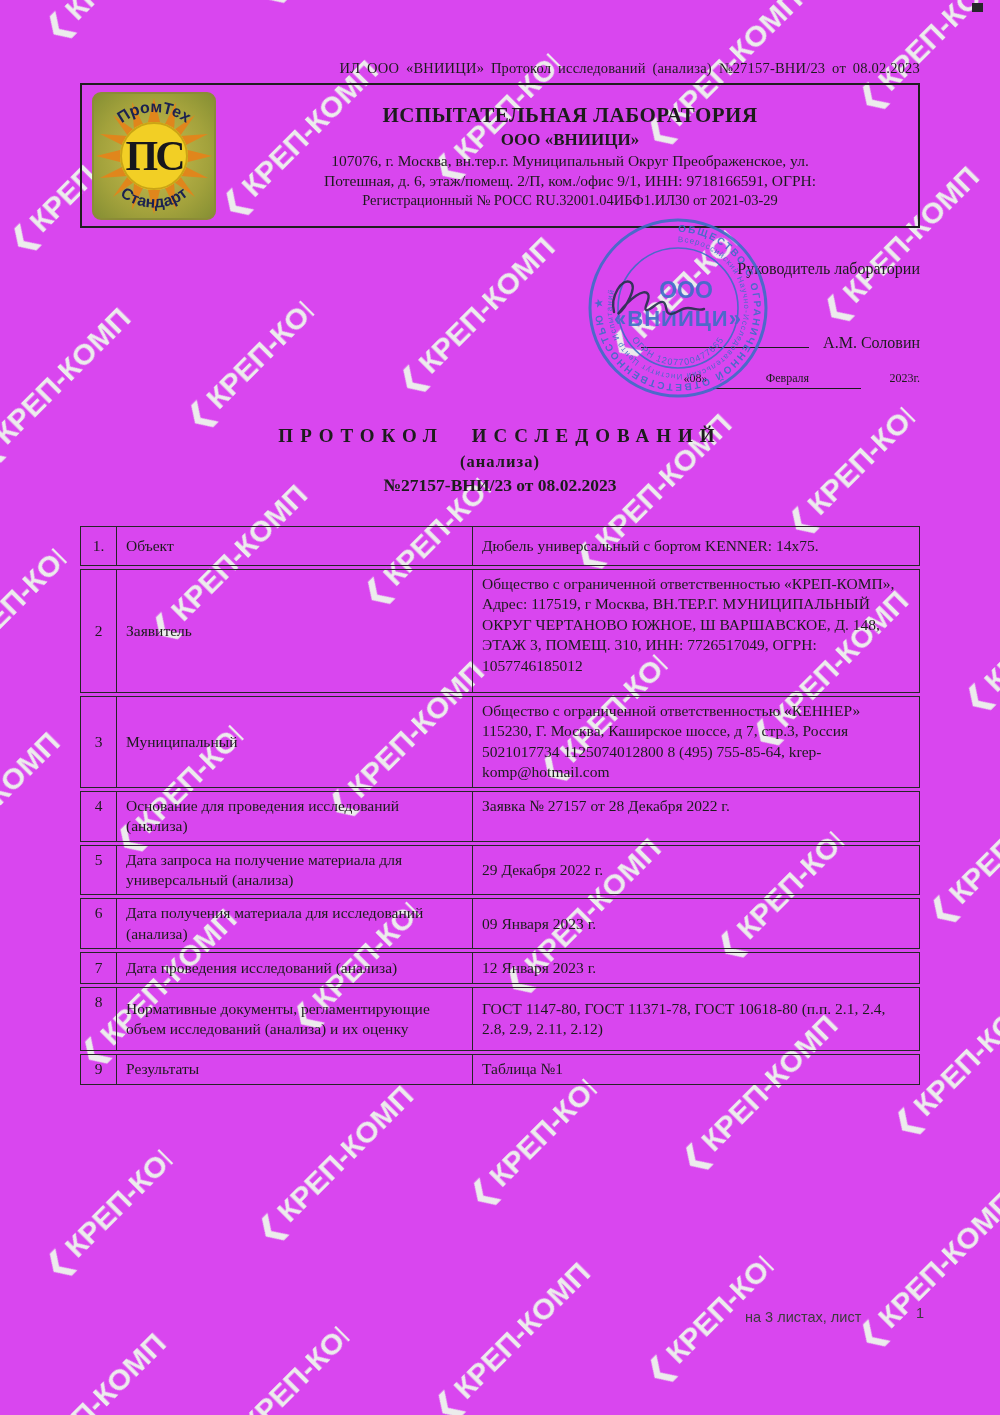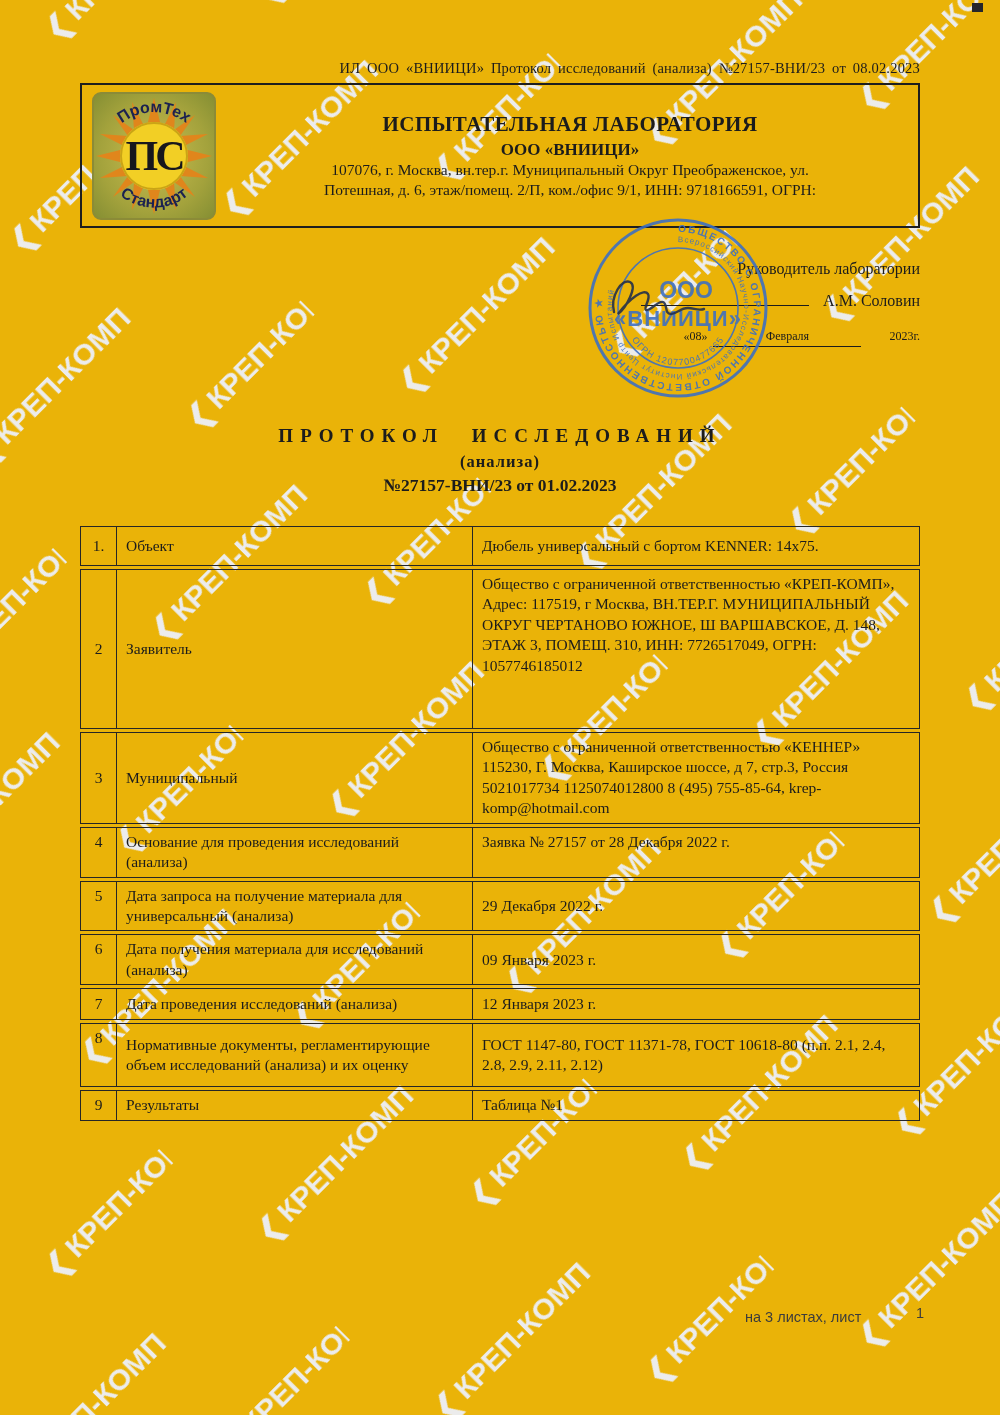--- a/index.html
+++ b/index.html
@@ -1,59 +1,59 @@
 <!DOCTYPE html>
 <html><head>
 <meta charset="utf-8">
 <style>
   * { margin:0; padding:0; box-sizing:border-box; }
   html,body { width:1000px; }
   body { font-family:"Liberation Serif", serif; background:#fdfdfd; color:#1c1c1c; }
-  .page { position:relative; width:1000px; height:1415px; background:#eab308; overflow:hidden; }
+  .page { position:relative; width:1000px; height:1415px; background:#d946ef; overflow:hidden; }
 
   .wm-layer { position:absolute; inset:0; z-index:0; pointer-events:none; }
   .content { position:relative; z-index:1; }
 
   .artifact { position:absolute; left:972px; top:3px; width:11px; height:9px; background:#26262a; z-index:4; }
 
   .topline { width:840px; margin:60px auto 6px auto; text-align:right; font-size:14.5px; letter-spacing:.2px; word-spacing:3px; }
 
   .labbox { width:840px; margin:0 auto; border:2.5px solid #1e1e1e; display:flex; align-items:center; padding:5px 8px; height:145px; }
   .logo-wrap { width:124px; height:128px; flex:0 0 auto; margin-left:2px; }
   .labtext { flex:1; text-align:center; line-height:1.28; padding-right:30px;padding-left:44px; }
   .labtext .t1 { font-size:21px; font-weight:bold; letter-spacing:.5px; }
   .labtext .t2 { font-size:17px; font-weight:bold; margin-top:1px; }
   .labtext .addr { font-size:15.5px; }
   .labtext .reg { font-size:14.5px; }
 
   .approval { position:relative; width:840px; margin:28px auto 0 auto; height:150px; }
   .appr-lines { position:absolute; right:0; top:0; text-align:right; font-size:16px; line-height:1.6; }
   .sig-row { margin-top:6px; white-space:nowrap; }
   .sig-line { display:inline-block; width:168px; border-bottom:1.4px solid #1c1c1c; vertical-align:baseline; }
-  .signer { display:inline-block; margin-left:14px; }
+  .signer { display:inline-block; margin-left:14px;margin-top:42px; }
   .date-row { margin-top:14px; white-space:nowrap; font-size:12px; }
   .date-fill { display:inline-block; width:148px; border-bottom:1.4px solid #1c1c1c; text-align:center; margin:0 6px; }
   .date-year { display:inline-block; margin-left:22px; }
 
   .stamp { position:absolute; left:586px; top:156px; width:184px; height:184px; z-index:3; opacity:.88; }
   .sig-svg { position:absolute; left:600px; top:208px; width:150px; height:60px; z-index:4; }
 
   .doc-title { text-align:center; margin-top:16px; line-height:1.45; }
   .doc-title .l1 { font-size:19px; font-weight:bold; letter-spacing:7px; word-spacing:16px; }
   .doc-title .l2 { font-size:16.5px; font-weight:bold; letter-spacing:1px; }
   .doc-title .l3 { font-size:17.5px; font-weight:bold; }
 
   table.proto { width:840px; margin:24px auto 0 auto; border-collapse:separate; border-spacing:0 3px; font-size:15.5px; }
   table.proto td { border:1.6px solid #262626; padding:4px 9px; vertical-align:middle; line-height:1.32; background:transparent; }
   table.proto td + td { border-left:none; }
   td.num { width:37px; text-align:center; padding:4px 2px; }
   td.lbl { width:356px; }
   td.val { width:447px; }
   .vtop { vertical-align:top !important; }
-  tr.r1 td { height:40px; } tr.r2 td { height:160px; } tr.r3 td { height:84px; }
+  tr.r1 td { height:40px; } tr.r2 td { height:124px; } tr.r3 td { height:84px; }
   tr.r4 td { height:44px; } tr.r5 td { height:44px; } tr.r6 td { height:42px; }
   tr.r7 td { height:32px; } tr.r8 td { height:64px; } tr.r9 td { height:30px; }
 
   .footer { position:absolute; top:1305px; left:0; width:1000px; font-family:"Liberation Sans", sans-serif; font-size:14.5px; color:#3c3c3c; z-index:1; }
   .footer .pages { position:absolute; left:745px; top:4px; }
   .footer .pageno { position:absolute; left:916px; top:0; }
 </style>
 </head>
 <body>
 
@@ -117,20 +117,21 @@
           <text font-family="Liberation Sans, sans-serif" font-size="16" font-weight="bold" fill="#1b2150">
             <textPath href="#arcB" startOffset="50%" text-anchor="middle">Стандарт</textPath>
           </text>
         </svg>
       </div>
       <div class="labtext">
         <div class="t1">ИСПЫТАТЕЛЬНАЯ ЛАБОРАТОРИЯ</div>
         <div class="t2">ООО «ВНИИЦИ»</div>
         <div class="addr">107076, г. Москва, вн.тер.г. Муниципальный Округ Преображенское, ул.</div>
         <div class="addr">Потешная, д. 6, этаж/помещ. 2/П, ком./офис 9/1, ИНН: 9718166591, ОГРН:</div>
+        <div class="reg">Регистрационный № РОСС RU.32001.04ИБФ1.ИЛ30 от 2021-03-29</div>
       </div>
     </div>
 
     <div class="approval">
       <div class="appr-lines">
         <div>Руководитель лаборатории</div>
         <div class="sig-row">
           <span class="sig-line"></span><span class="signer">А.М. Соловин</span>
         </div>
         <div class="date-row">
@@ -162,21 +163,21 @@
       <text x="92" y="110" text-anchor="middle" font-family="Liberation Sans, sans-serif" font-size="22" font-weight="bold" fill="#3a6ec5" letter-spacing="1">«ВНИИЦИ»</text>
     </svg>
 
     <svg class="sig-svg" viewBox="0 0 150 60">
       <path d="M14,44 C10,28 22,10 30,14 C38,18 26,40 18,46 C30,30 44,20 48,26 C51,31 43,40 46,42 C50,44 58,32 63,34 C68,36 64,46 71,46 C77,46 80,40 88,40 C94,40 98,43 104,41" fill="none" stroke="#23304a" stroke-width="2.4" stroke-linecap="round" opacity="0.9"></path>
     </svg>
 
     <div class="doc-title">
       <div class="l1">ПРОТОКОЛ ИССЛЕДОВАНИЙ</div>
       <div class="l2">(анализа)</div>
-      <div class="l3">№27157-ВНИ/23 от 01.02.2023</div>
+      <div class="l3">№27157-ВНИ/23 от 08.02.2023</div>
     </div>
 
     <table class="proto">
       <tbody>
         <tr class="r1">
           <td class="num">1.</td>
           <td class="lbl">Объект</td>
           <td class="val">Дюбель универсальный с бортом KENNER: 14х75.</td>
         </tr>
         <tr class="r2">

